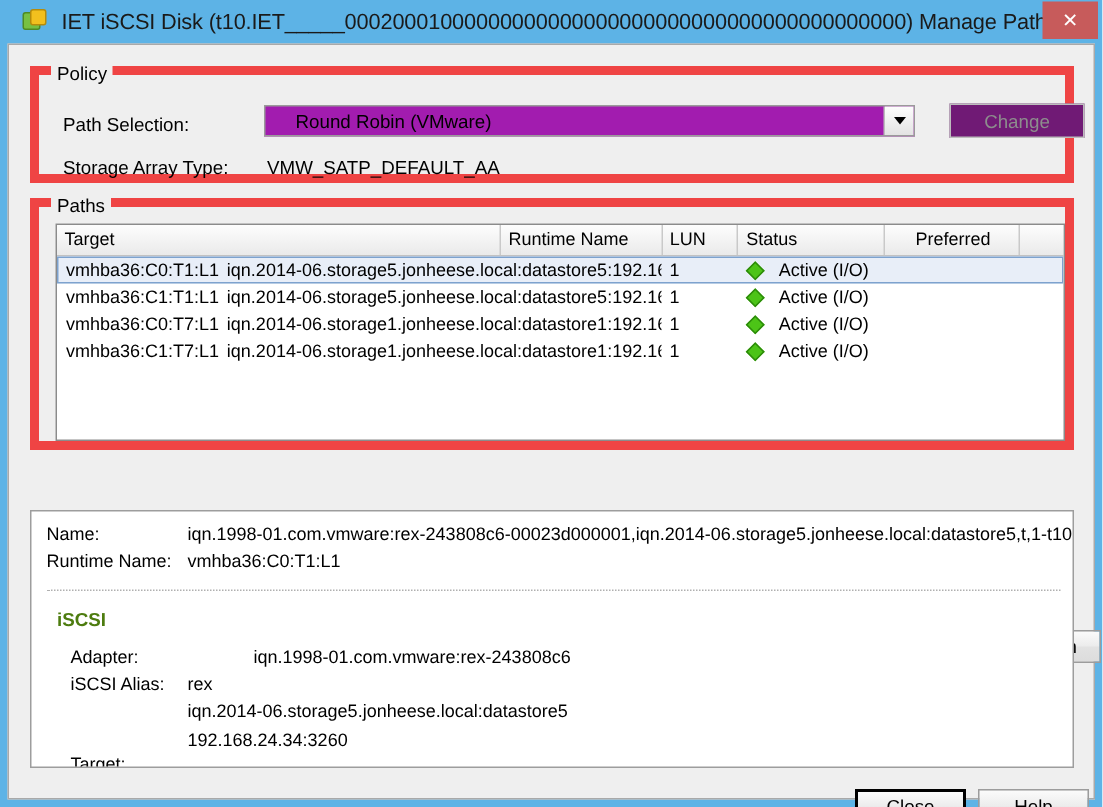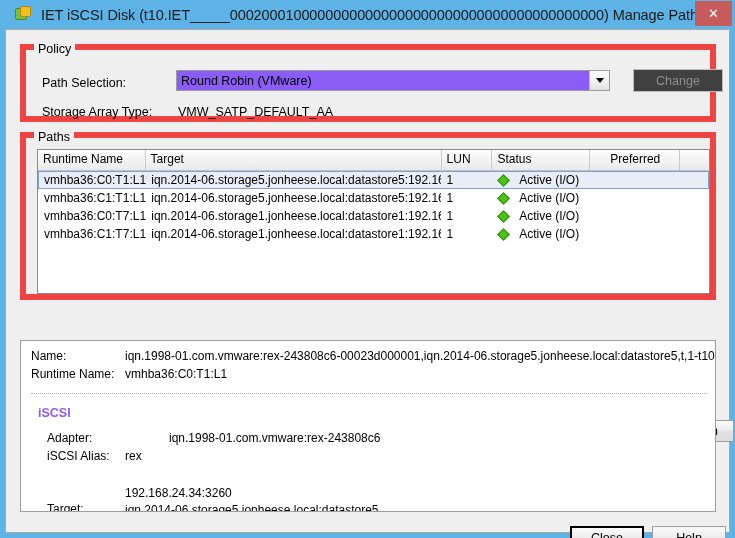--- a/index.html
+++ b/index.html
@@ -134,26 +134,27 @@
   #sat-label { left: 16px; top: 55px; }
   #sat-value { left: 152px; top: 55px; }
 
   
   #path-combo {
     position: absolute;
     left: 150px;
     top: 20px;
     width: 434px;
     height: 21px;
-    background: #8b5cf6;
+    background: #a21caf;
     border: 1px solid #9a9a9a;
     box-sizing: border-box;
     display: flex;
     align-items: center;
     cursor: default;
+    padding-left: 16px;
   }
   #path-combo-value {
     font-size: 12.5px;
     color: #000;
     padding-left: 4px;
     flex: 1 1 auto;
     white-space: nowrap;
     overflow: hidden;
   }
   #path-combo-arrow {
@@ -184,21 +185,21 @@
     color: #000000;
     display: flex;
     align-items: center;
     justify-content: center;
     cursor: default;
     font-family: "Liberation Sans", sans-serif;
   }
   .btn.disabled {
     color: #8d8d8d;
     border-color: #bdbdbd;
-    background: #404040;
+    background: #701a75;
   }
   .btn.default {
     border: 2px solid #000000;
   }
   .btn u { text-decoration: underline; }
 
   #change-button  { left: 607px; top: 19px;  width: 90px; height: 23px; }
   #refresh-button { left: 632px; top: 282px; width: 76px; height: 22px; }
   #close-btn      { left: 564px; top: 496px; width: 74px; height: 24px; }
   #help-btn       { left: 646px; top: 496px; width: 74px; height: 24px; }
@@ -309,28 +310,28 @@
     width: 676px;
     height: 0;
     border-top: 1px dotted #b0b0b0;
   }
   #det-section-title {
     position: absolute;
     left: 17px;
     top: 65px;
     font-size: 12.5px;
     font-weight: bold;
-    color: #8b5cf6;
+    color: #4d7c0f;
   }
   #det-adapter-label { left: 26px; top: 90px; }
   #det-adapter-value { left: 104px; top: 90px; padding-left: 44px; }
   #det-alias-label   { left: 26px; top: 108px; }
   #det-alias-value   { left: 104px; top: 108px; }
   #det-target-label  { left: 26px; top: 126px; margin-top: 35px; }
-  #det-target-value  { left: 104px; top: 126px; margin-top: 36px; }
+  #det-target-value  { left: 104px; top: 126px; }
   #det-target-value2 { left: 104px; top: 145px; }
 </style>
 </head>
 <body>
 
 <div id="window">
 
   <div id="titlebar">
     <div id="app-icon">
       <span class="sq1"></span>
@@ -360,22 +361,22 @@
 
       <div class="form-label" id="sat-label">Storage Array Type:</div>
       <div class="form-value" id="sat-value">VMW_SATP_DEFAULT_AA</div>
     </div>
 
     <div class="groupbox" id="paths-box">
       <div class="grouptitle">Paths</div>
 
       <div id="paths-table">
         <div id="table-header">
+          <div class="th col-target">Target</div>
           <div class="th col-runtime">Runtime Name</div>
-          <div class="th col-target">Target</div>
           <div class="th col-lun">LUN</div>
           <div class="th col-status">Status</div>
           <div class="th col-preferred">Preferred</div>
           <div class="th col-last"></div>
         </div>
         <div id="table-body">
             <div class="tr selected">
               <div class="td col-runtime">vmhba36:C0:T1:L1</div>
               <div class="td col-target">iqn.2014-06.storage5.jonheese.local:datastore5:192.168…</div>
               <div class="td col-lun">1</div>

